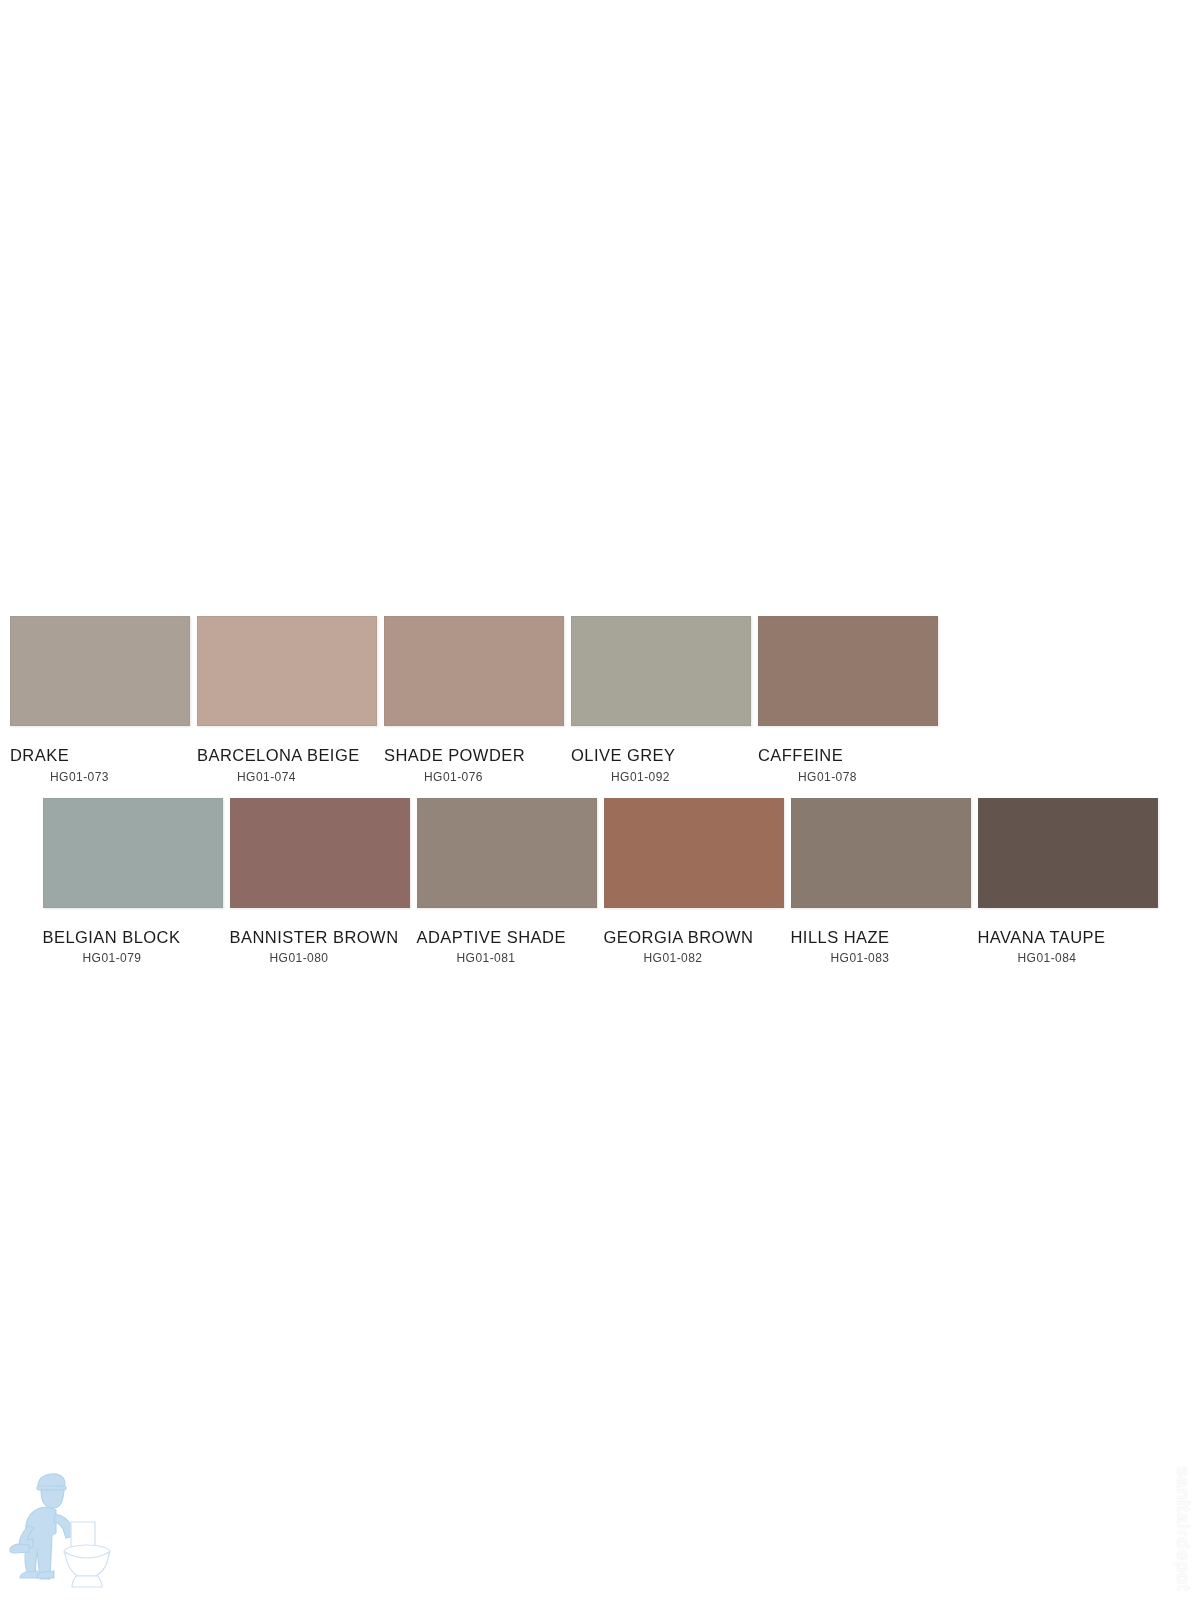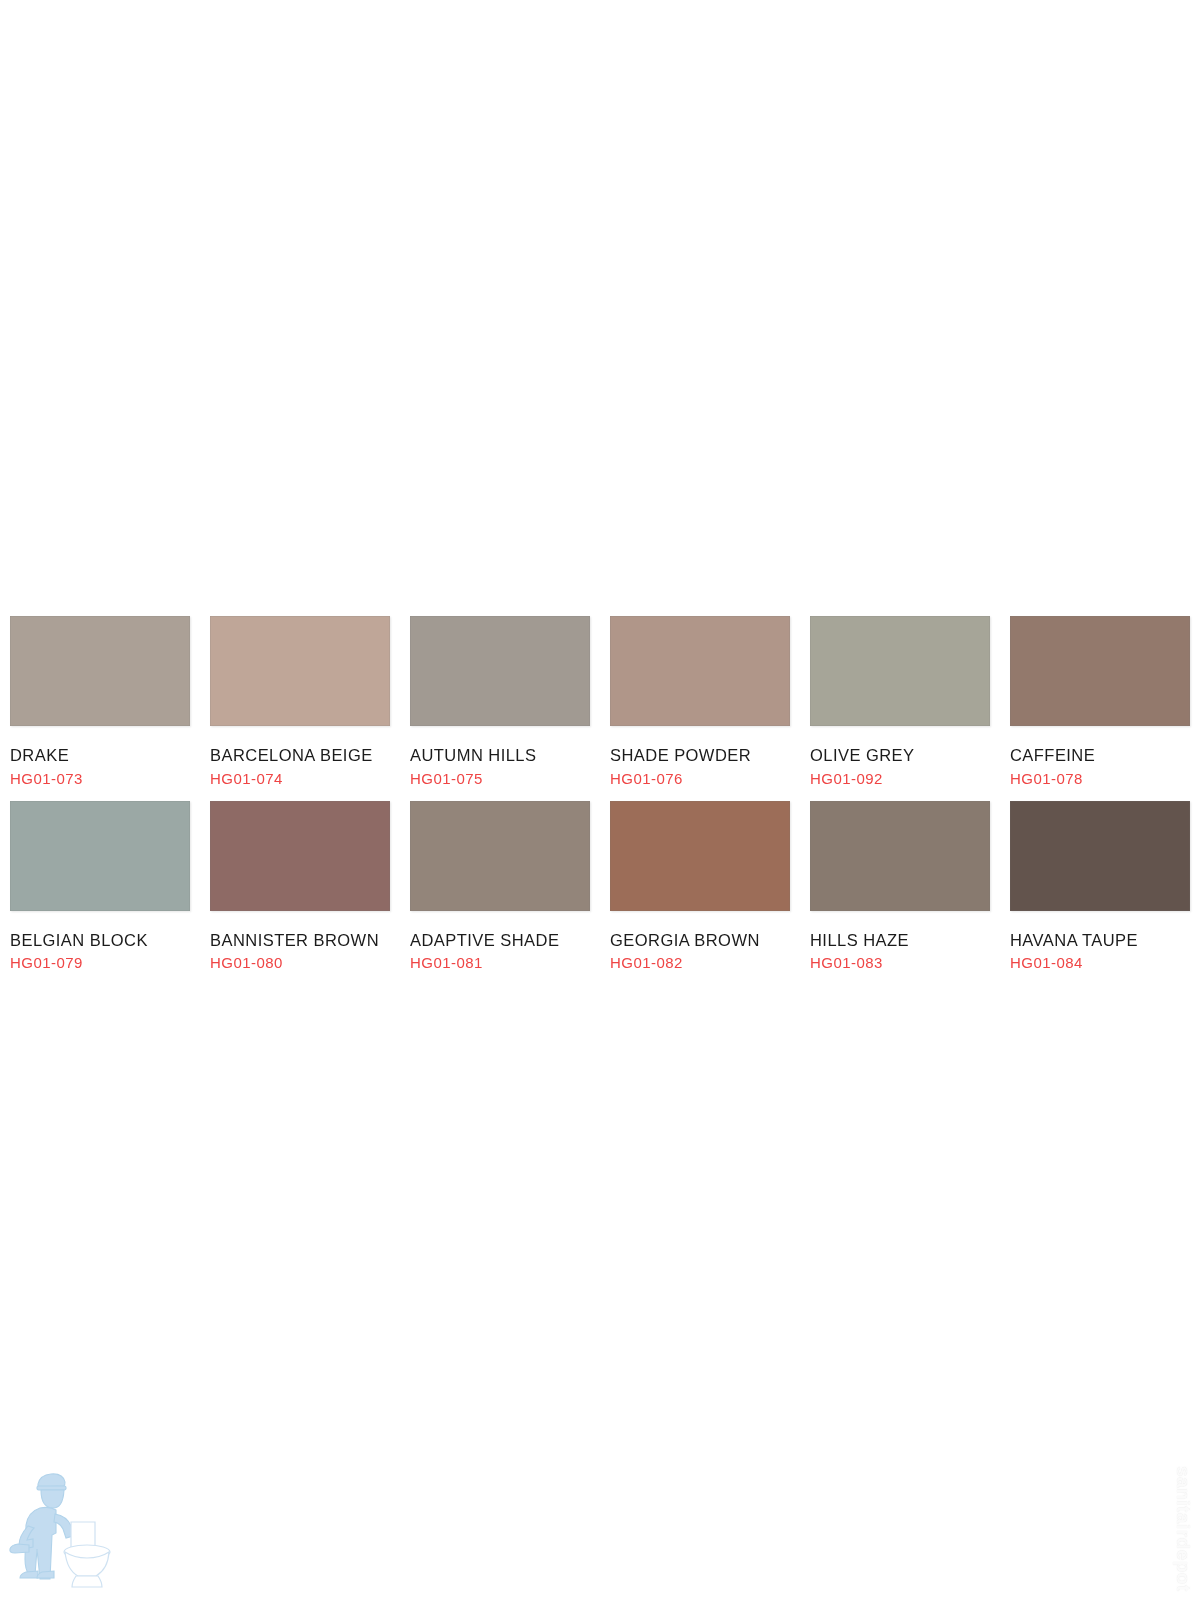--- a/index.html
+++ b/index.html
@@ -19,21 +19,21 @@
 
   
   .palette {
     position: absolute;
     left: 10px;
     top: 616px;
     width: 1180px;
   }
   .swatch-row {
     display: flex;
-    gap: 20px;
+    gap: 7px;
     margin-bottom: 0px;
   }
   .swatch-row + .swatch-row {
     margin-top: 15px;
     justify-content: center;
   }
   .swatch-cell {
     width: 180px;
     display: flex;
     flex-direction: column;
@@ -50,26 +50,27 @@
     line-height: 1.0;
   }
   .swatch-name {
     font-size: 16.5px;
     letter-spacing: 0.45px;
     font-weight: 400;
     color: #1b1b1b;
     white-space: nowrap;
   }
   .swatch-code {
-    font-size: 15px;
+    font-size: 12px;
     letter-spacing: 0.45px;
     font-weight: 400;
-    color: #ef4444;
+    color: #404040;
     padding-top: 7px;
     white-space: nowrap;
+    margin-left: 40px;
   }
 
   
   .brand-logo {
     position: absolute;
     left: 8px;
     bottom: 4px;
     width: 120px;
     height: 140px;
     opacity: 1;
@@ -106,27 +107,20 @@
     </div>
 
     <div class="swatch-cell">
       <div class="swatch-chip" style="background-color: rgb(191, 166, 152);"></div>
       <div class="swatch-meta">
         <div class="swatch-name">BARCELONA BEIGE</div>
         <div class="swatch-code">HG01-074</div>
       </div>
     </div>
 
-    <div class="swatch-cell">
-      <div class="swatch-chip" style="background-color: rgb(161, 154, 146);"></div>
-      <div class="swatch-meta">
-        <div class="swatch-name">AUTUMN HILLS</div>
-        <div class="swatch-code">HG01-075</div>
-      </div>
-    </div>
 
     <div class="swatch-cell">
       <div class="swatch-chip" style="background-color: rgb(176, 150, 137);"></div>
       <div class="swatch-meta">
         <div class="swatch-name">SHADE POWDER</div>
         <div class="swatch-code">HG01-076</div>
       </div>
     </div>
 
     <div class="swatch-cell">

